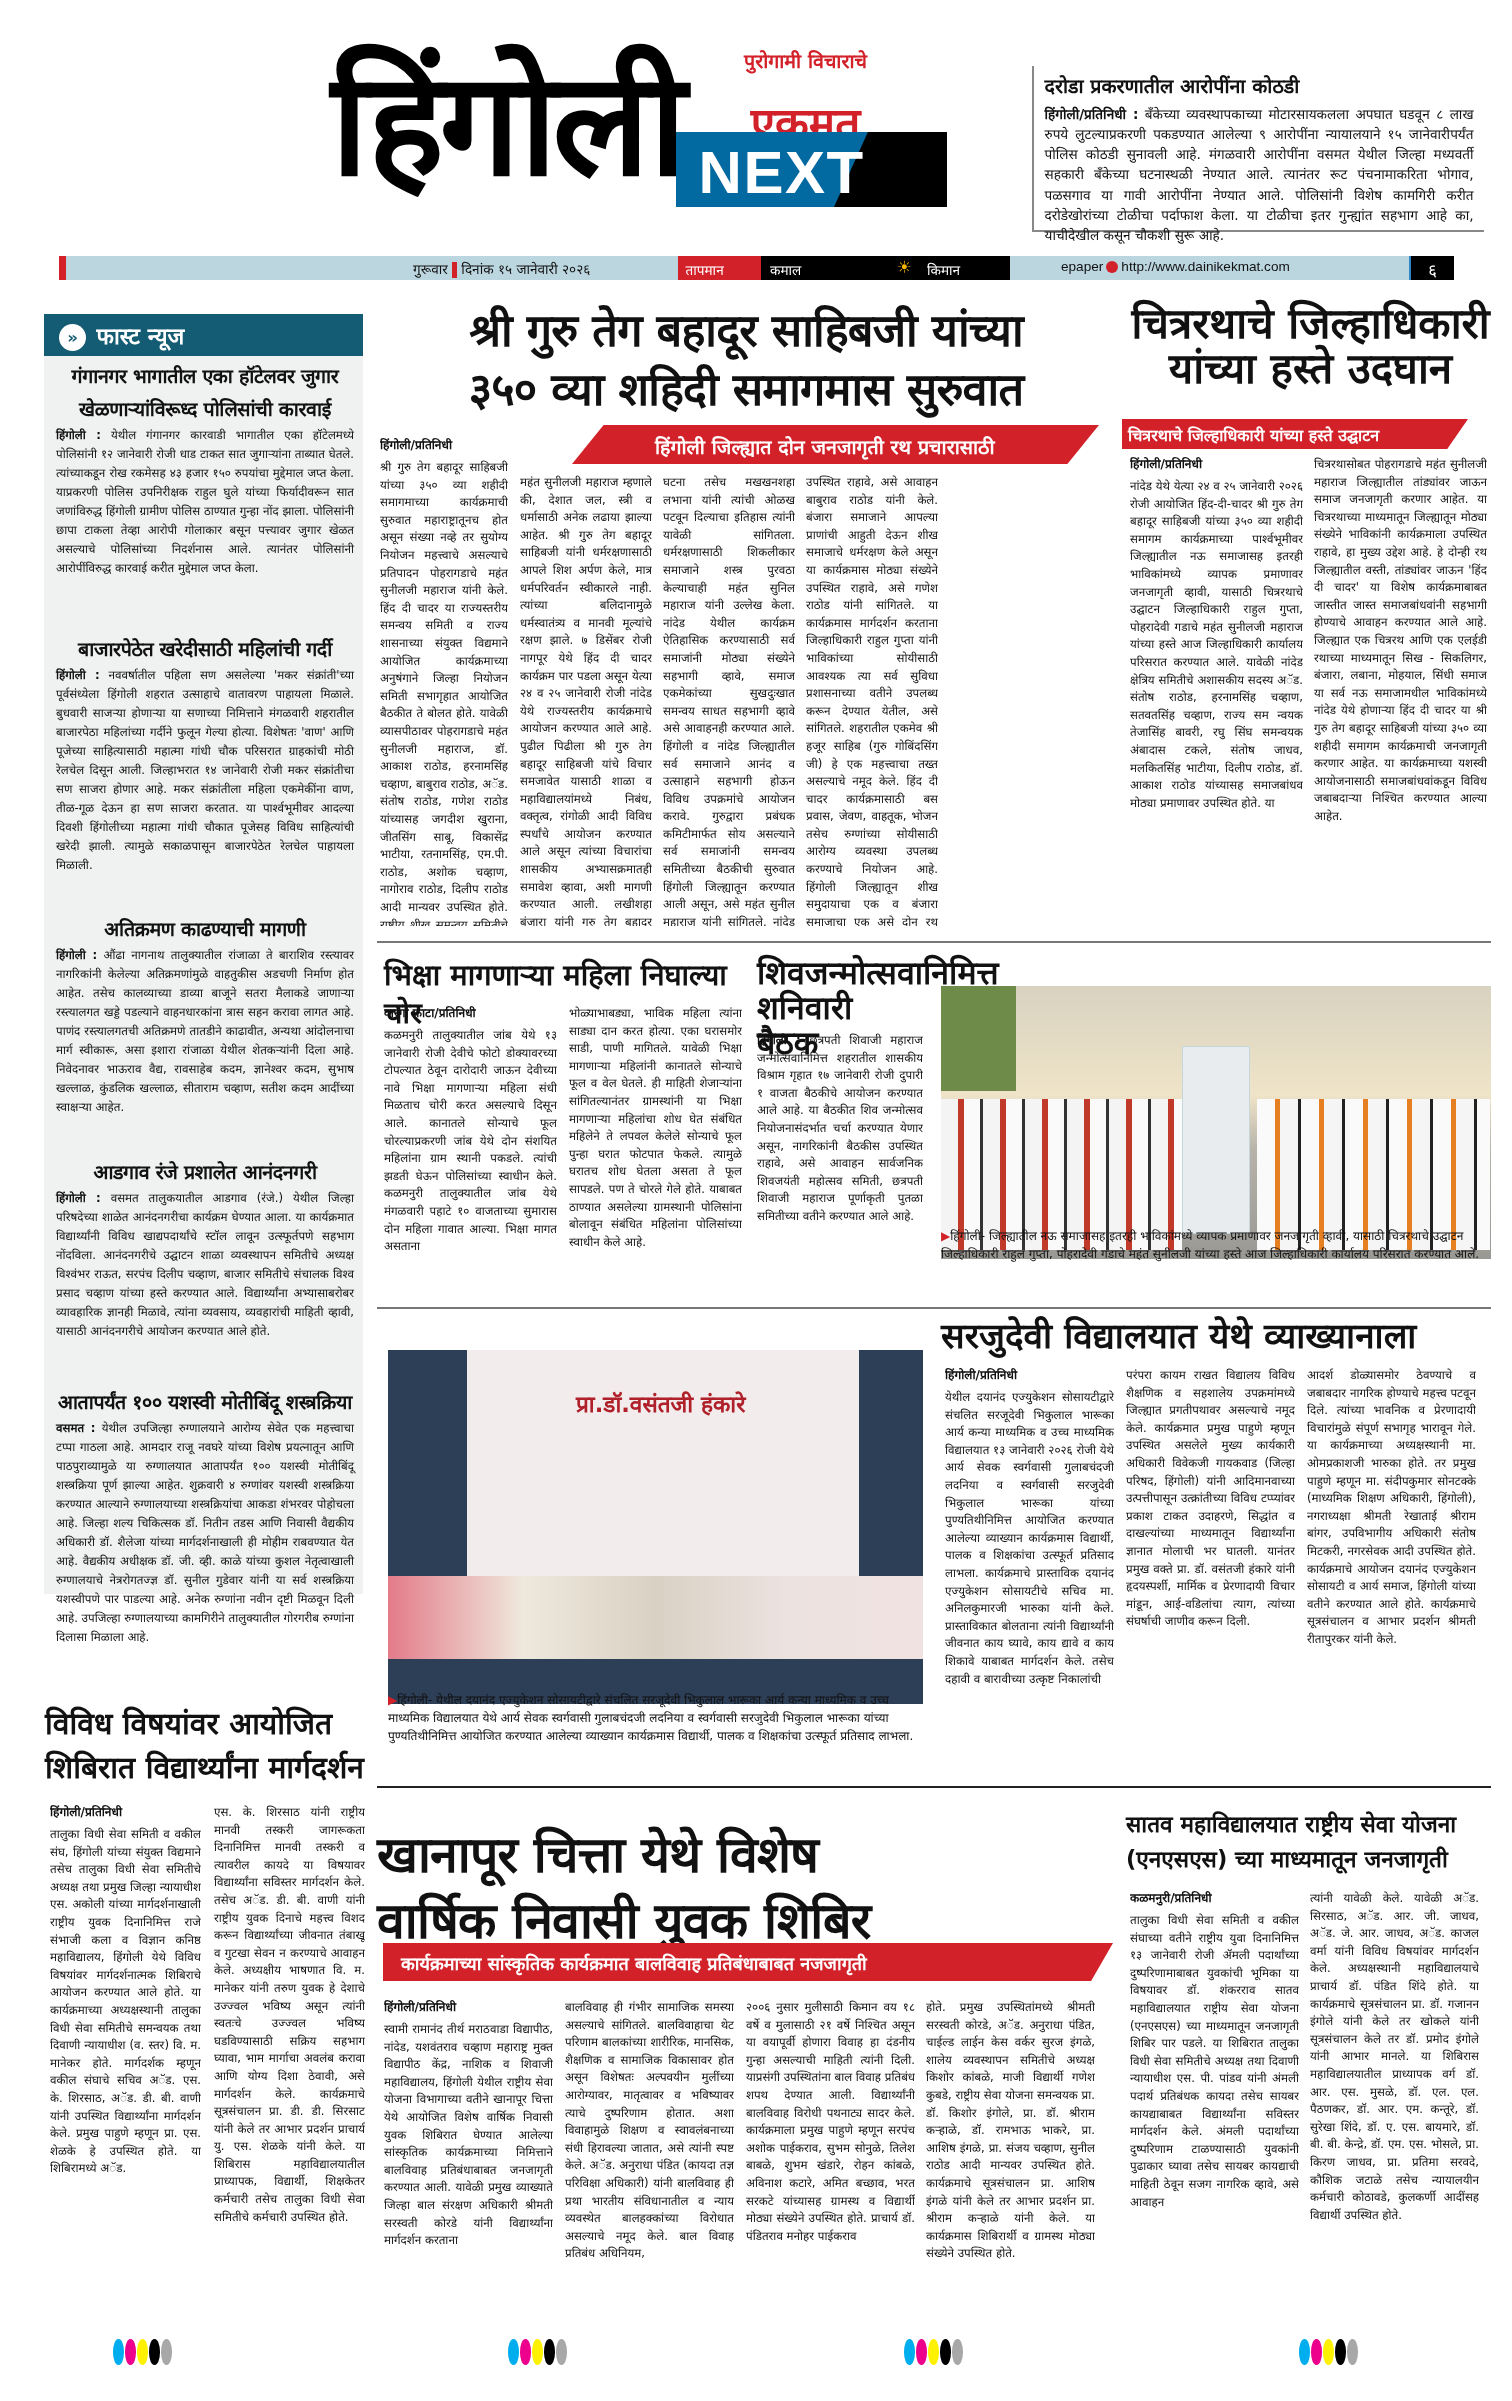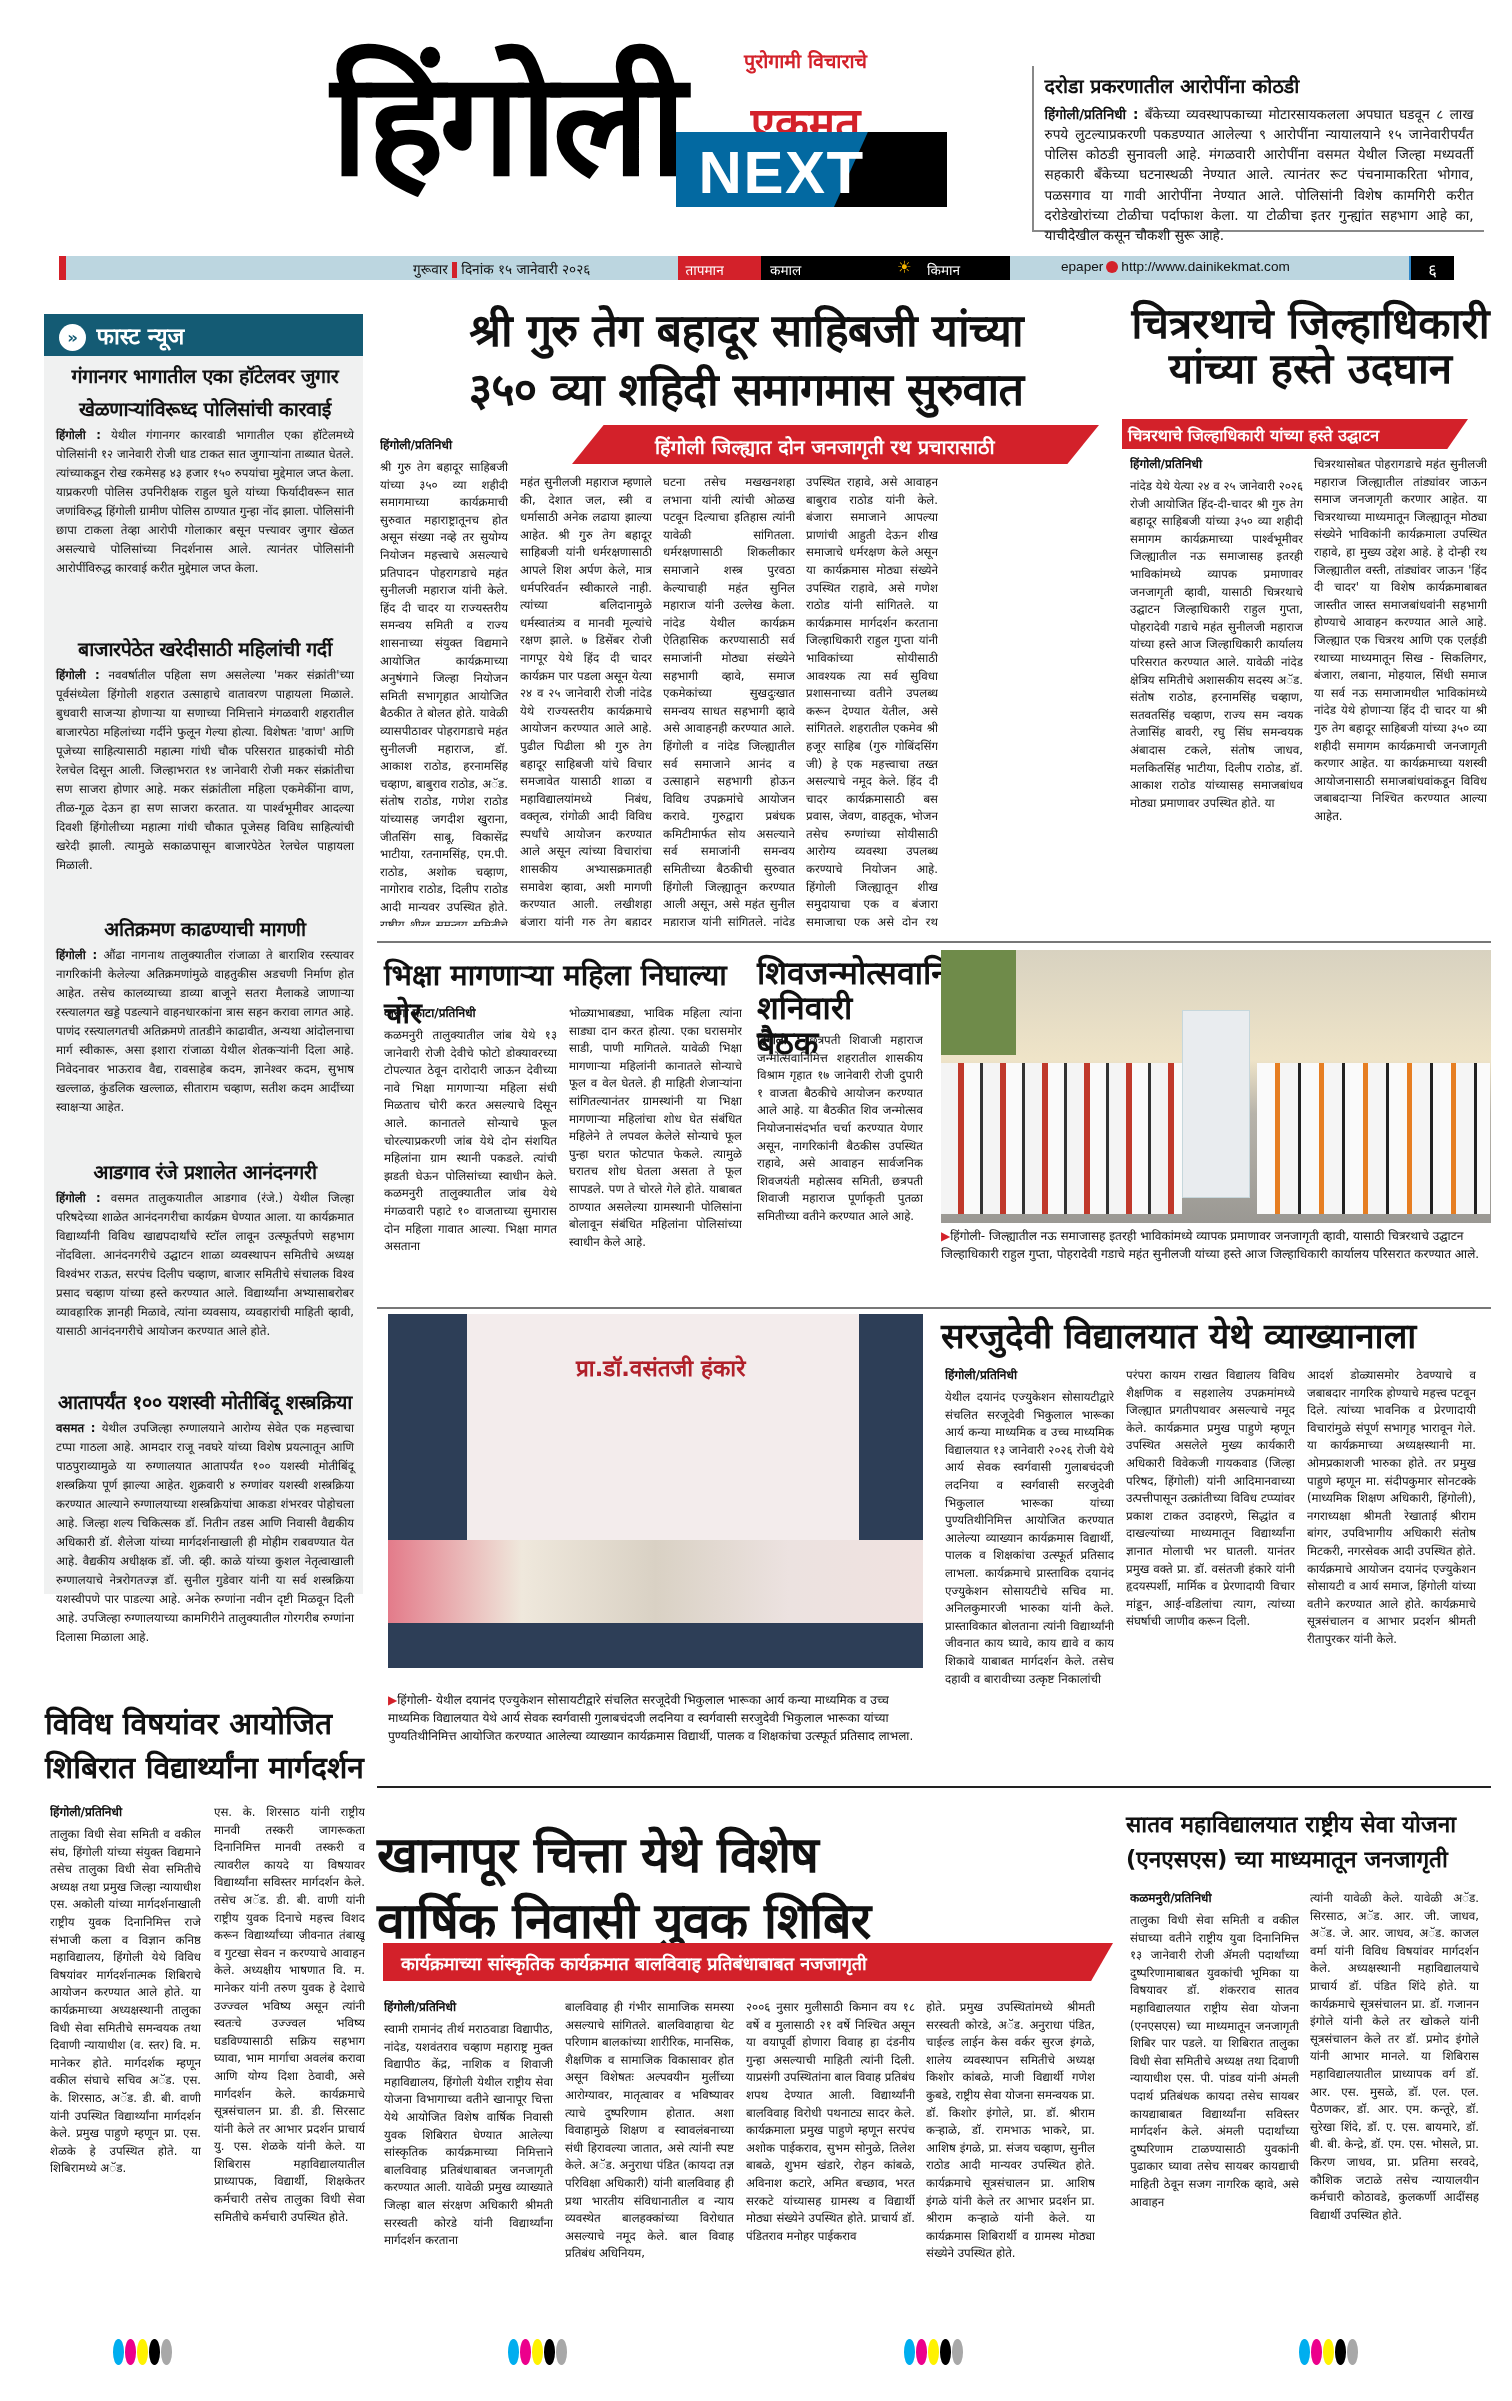--- a/index.html
+++ b/index.html
@@ -49,21 +49,21 @@
   .lead-band { left: 572px; top: 425px; width: 527px; height: 39px; clip-path: polygon(6% 0, 100% 0, 94% 100%, 0 100%); font-size: 19.6px; padding: 7.5px 0 0 83px; }
   .col-text { position: absolute; font-size: 11.7px; line-height: 17.6px; text-align: justify; }
   .dateline { font-weight: 700; font-size: 12px; margin-bottom: 4.5px; }
 
   .right-h { left: 1122px; top: 301px; width: 377px; font-size: 42px; font-weight: 800; line-height: 45px; text-align: center; }
   .right-band { left: 1122px; top: 419px; width: 346px; height: 30px; font-size: 16px; padding: 4.5px 6px; clip-path: polygon(0 0, 100% 0, 94% 100%, 0 100%); }
 
   .hrule { position: absolute; height: 2.3px; background: #777; }
 
   .mid-h { font-size: 29px; font-weight: 800; line-height: 38px; }
-  .photo { position: absolute; overflow: hidden; }
+  .photo { position: absolute; overflow: hidden; margin-top: 36px; }
   .caption { position: absolute; font-size: 12px; line-height: 18px; }
   .caption .tri { color: #d3212a; }
 
   .bottom-h { left: 377px; top: 1822px; width: 746px; font-size: 50px; font-weight: 900; line-height: 66px; letter-spacing: -0.8px; }
   .bottom-band { left: 383px; top: 1943px; width: 730px; height: 38px; font-size: 18px; padding: 7.5px 0 0 18px; clip-path: polygon(0 0, 100% 0, 97% 100%, 0 100%); }
 
   .reg { position: absolute; top: 2339px; display: flex; gap: 1.5px; }
   .reg span { display: inline-block; width: 10.5px; height: 25.6px; border-radius: 50%; }
 </style>
 </head>

